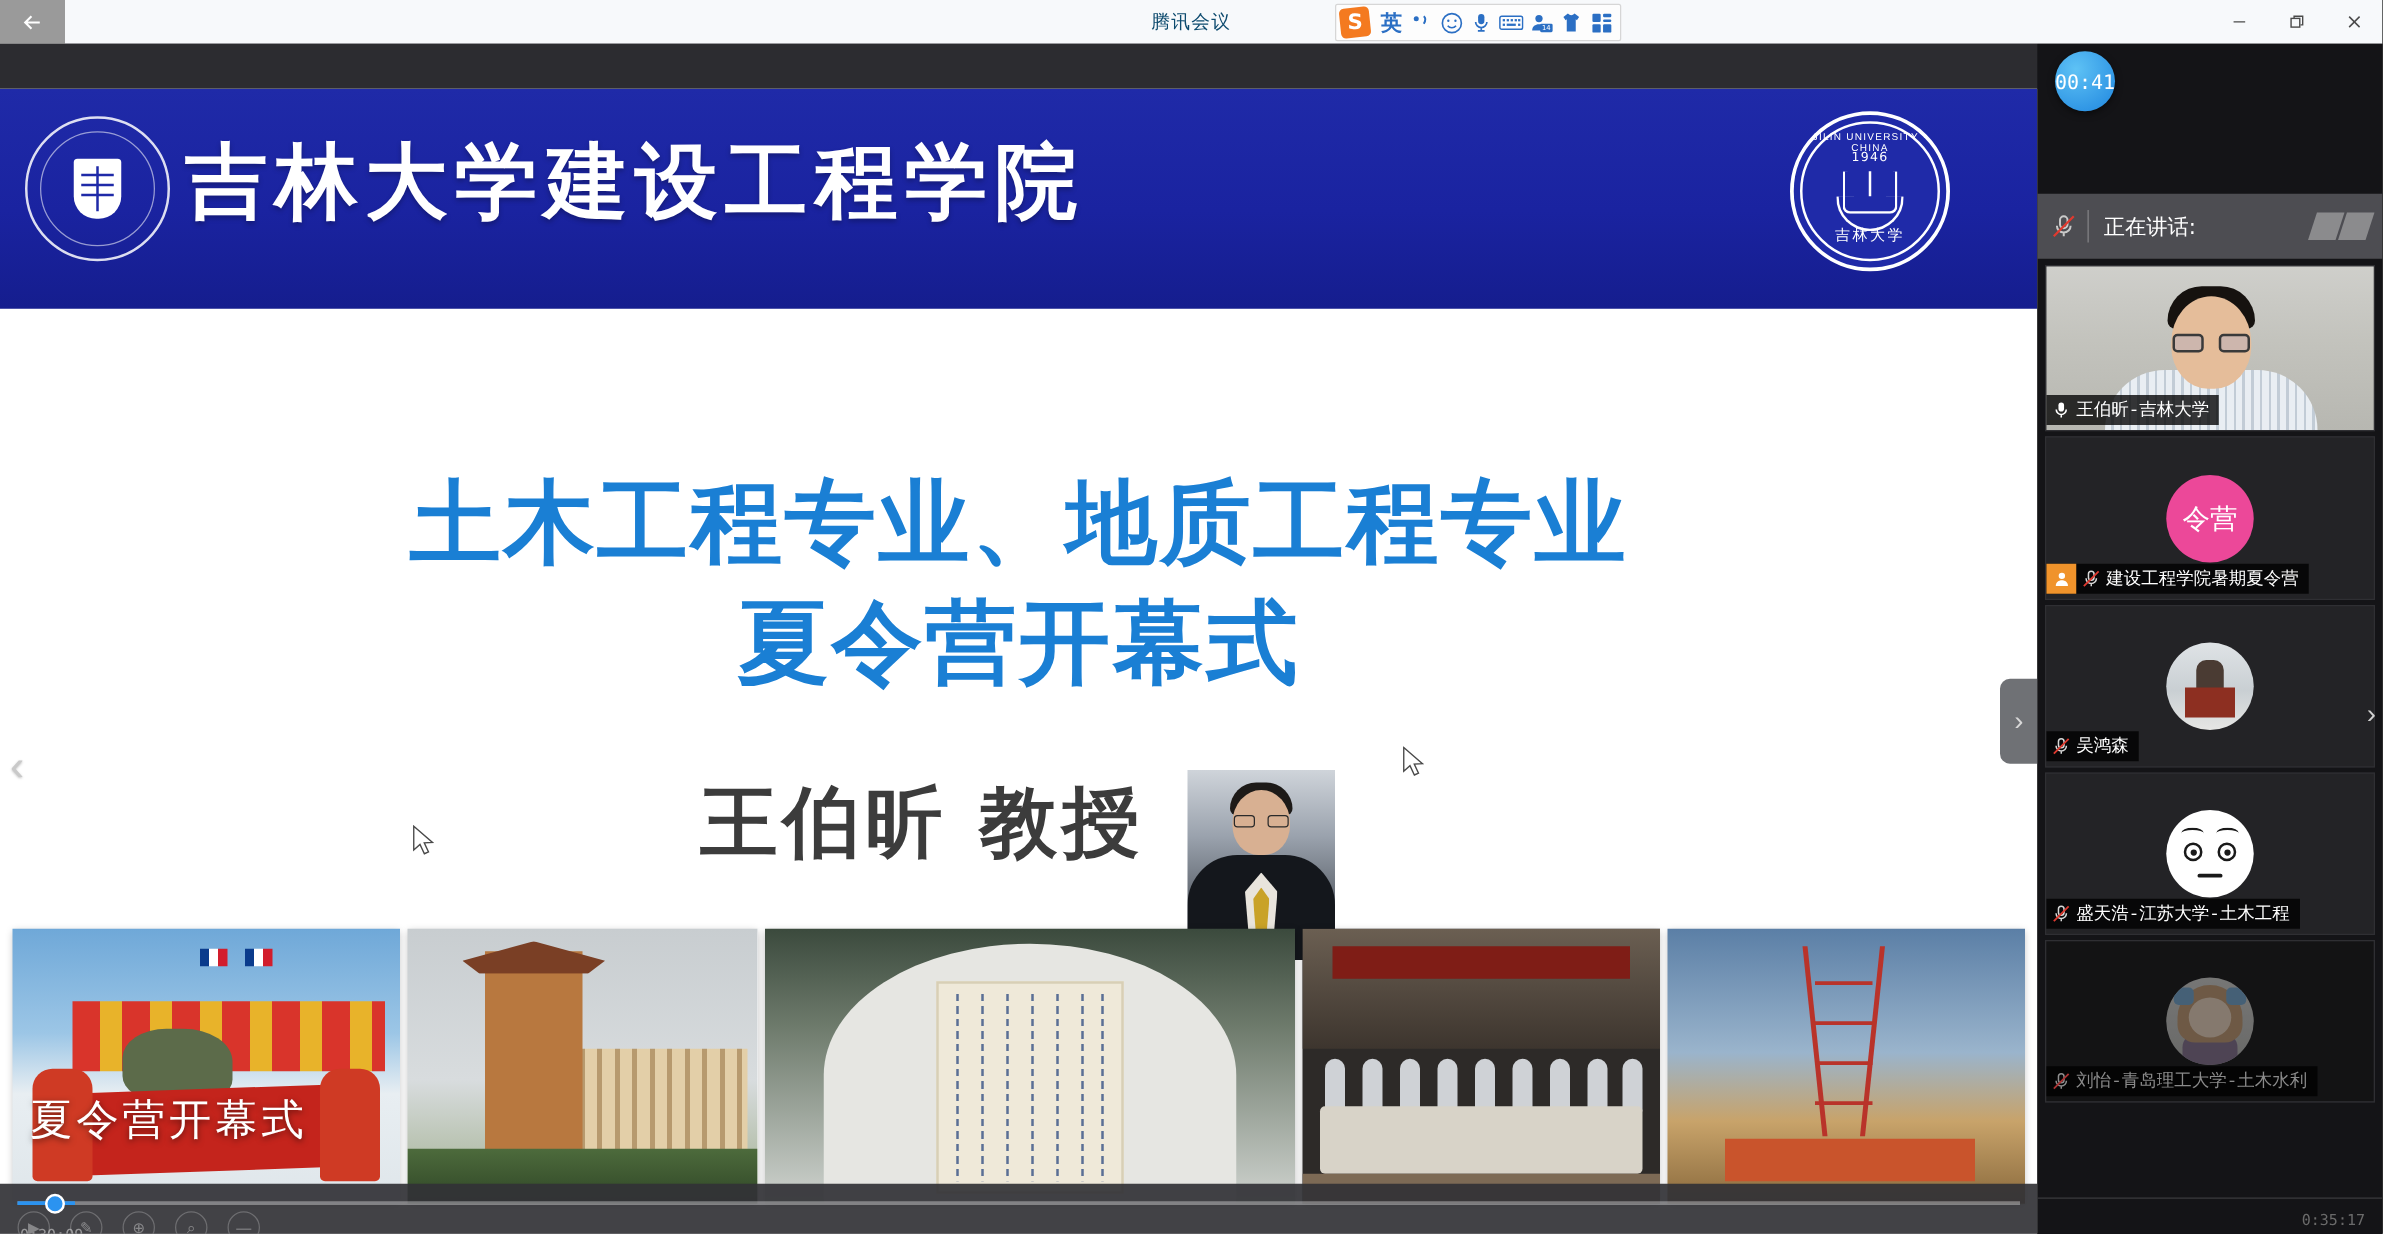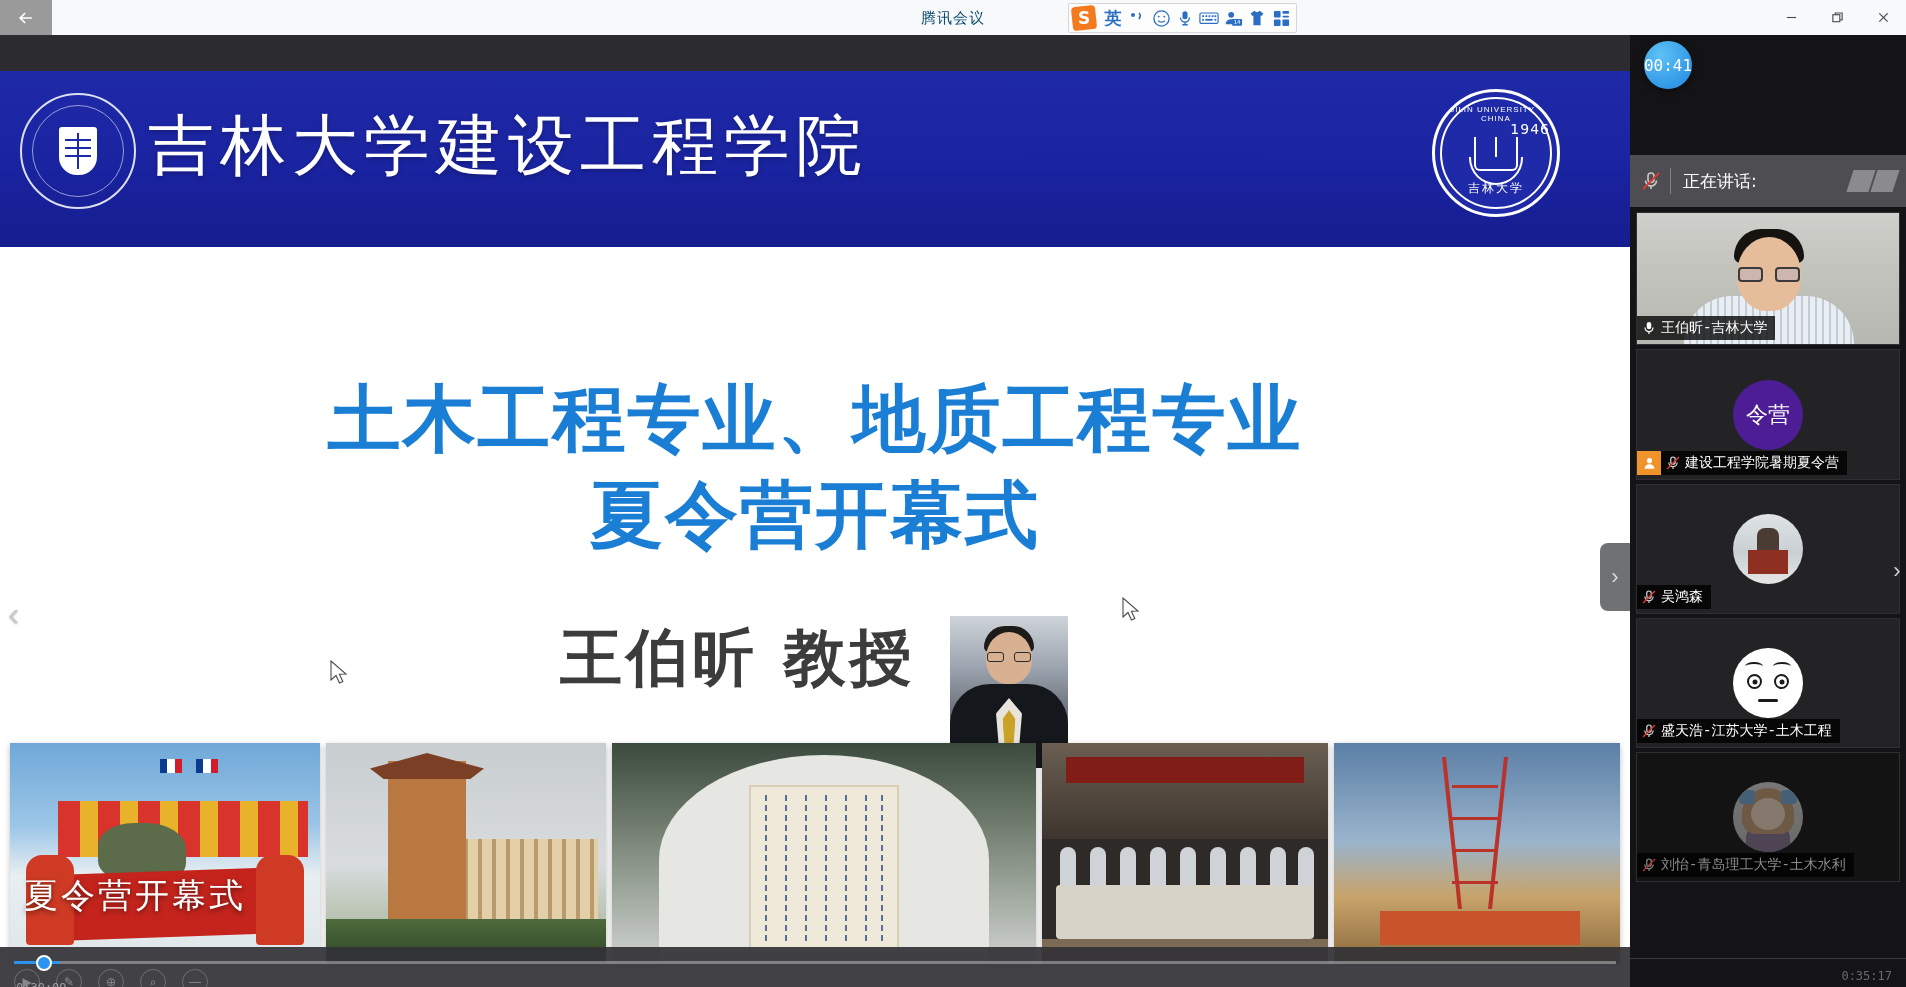--- a/index.html
+++ b/index.html
@@ -50,35 +50,35 @@
     border:1px solid rgba(255,255,255,.55); display:flex; align-items:center;
     justify-content:center; }
   .seal-left .shield { width:38px; height:48px; background:#fff;
     border-radius:3px 3px 18px 18px; position:relative; }
   .seal-left .shield::before { content:""; position:absolute; left:50%;
     top:6px; width:2px; height:36px; background:#1f2aa8; transform:translateX(-50%); }
   .seal-left .shield::after { content:""; position:absolute; left:6px; top:12px;
     right:6px; height:2px; background:#1f2aa8; box-shadow:0 8px 0 #1f2aa8,0 16px 0 #1f2aa8; }
 
   .cn-brand { position:absolute; left:148px; top:42px; color:#fff;
-    font-size:66px; font-weight:normal; letter-spacing:6px; line-height:1;
+    font-size:66px; font-weight:bold; letter-spacing:6px; line-height:1;
     text-shadow:0 2px 4px rgba(0,0,0,.25);
     font-family:"DejaVu Sans","Liberation Sans",sans-serif; }
   .en-brand { position:absolute; left:152px; top:155px; color:#e7eaff;
     font-size:17.5px; letter-spacing:1.2px; font-weight:500;
     transform:translateY(-6px); }
 
   .seal-right { position:absolute; right:70px; top:18px; width:128px;
     height:128px; border-radius:50%; border:3px solid #fff;
     background:#1f2aa8; display:flex; align-items:center; justify-content:center; }
   .seal-right .r2 { width:112px; height:112px; border-radius:50%;
     border:2px solid #fff; position:relative; display:flex; align-items:center;
     justify-content:center; flex-direction:column; }
   .seal-right .year { position:absolute; top:22px; left:0; right:0;
-    text-align:right; color:#fff; font-size:14px; letter-spacing:1px;
+    text-align:center; color:#fff; font-size:10px; letter-spacing:1px;
     font-family:"DejaVu Sans",sans-serif; }
   .seal-right .crest { position:absolute; top:38px; left:50%;
     transform:translateX(-50%); width:44px; height:34px; border:2px solid #fff;
     border-top:none; border-radius:0 0 6px 6px; }
   .seal-right .crest::before { content:""; position:absolute; left:50%; top:0;
     width:2px; height:20px; background:#fff; transform:translateX(-50%); }
   .seal-right .bowl { position:absolute; top:58px; left:50%;
     transform:translateX(-50%); width:54px; height:28px; border:2px solid #fff;
     border-top:none; border-radius:0 0 28px 28px; }
   .seal-right .cnname { position:absolute; bottom:10px; left:0; right:0;
@@ -258,21 +258,21 @@
   .vid-speaker .p-gl { position:absolute; left:50%; top:54px;
     transform:translateX(-50%); width:62px; height:15px; }
   .vid-speaker .p-gl i { position:absolute; top:0; width:25px; height:15px;
     border:2px solid #3a3a3a; border-radius:4px; background:rgba(160,170,210,.35); }
   .vid-speaker .p-gl i:first-child { left:0; } .vid-speaker .p-gl i:last-child { right:0; }
   .vid-speaker .p-body { position:absolute; left:50%; bottom:0;
     transform:translateX(-50%); width:170px; height:48px;
     background:repeating-linear-gradient(90deg,#e9eef3 0 5px,#c2ccd6 5px 7px);
     border-radius:50px 50px 0 0; }
 
-  .av-blue { background:#4c1d95; color:#fff; font-size:22px; font-weight:500;
+  .av-blue { background:#ec4899; color:#fff; font-size:22px; font-weight:500;
     font-family:"DejaVu Sans","Liberation Sans",sans-serif; }
   .av-photo { background:linear-gradient(180deg,#dfe3e6 0%,#c9cfd3 55%,#e6e6e4 100%);
     position:relative; }
   .av-photo .statue { position:absolute; left:50%; top:14px;
     transform:translateX(-50%); width:22px; height:24px; background:#4a3b33;
     border-radius:8px 8px 2px 2px; }
   .av-photo .ped { position:absolute; left:50%; top:36px;
     transform:translateX(-50%); width:40px; height:24px; background:#8d2f21; }
   .av-emoji { background:#fff; position:relative; }
   .av-emoji .eye { position:absolute; top:26px; width:15px; height:15px;

